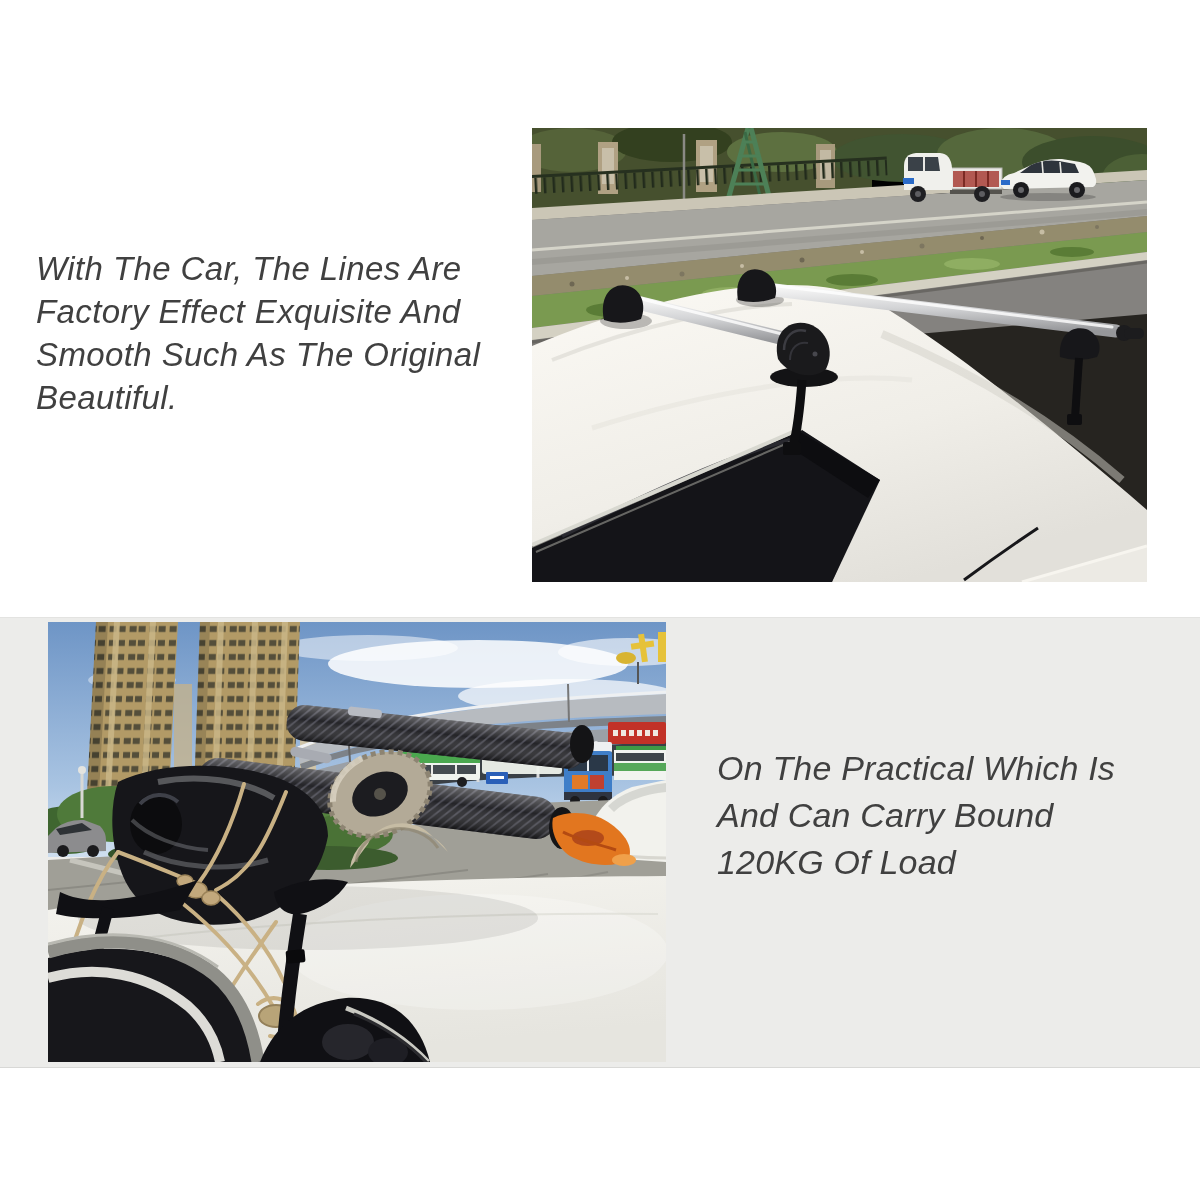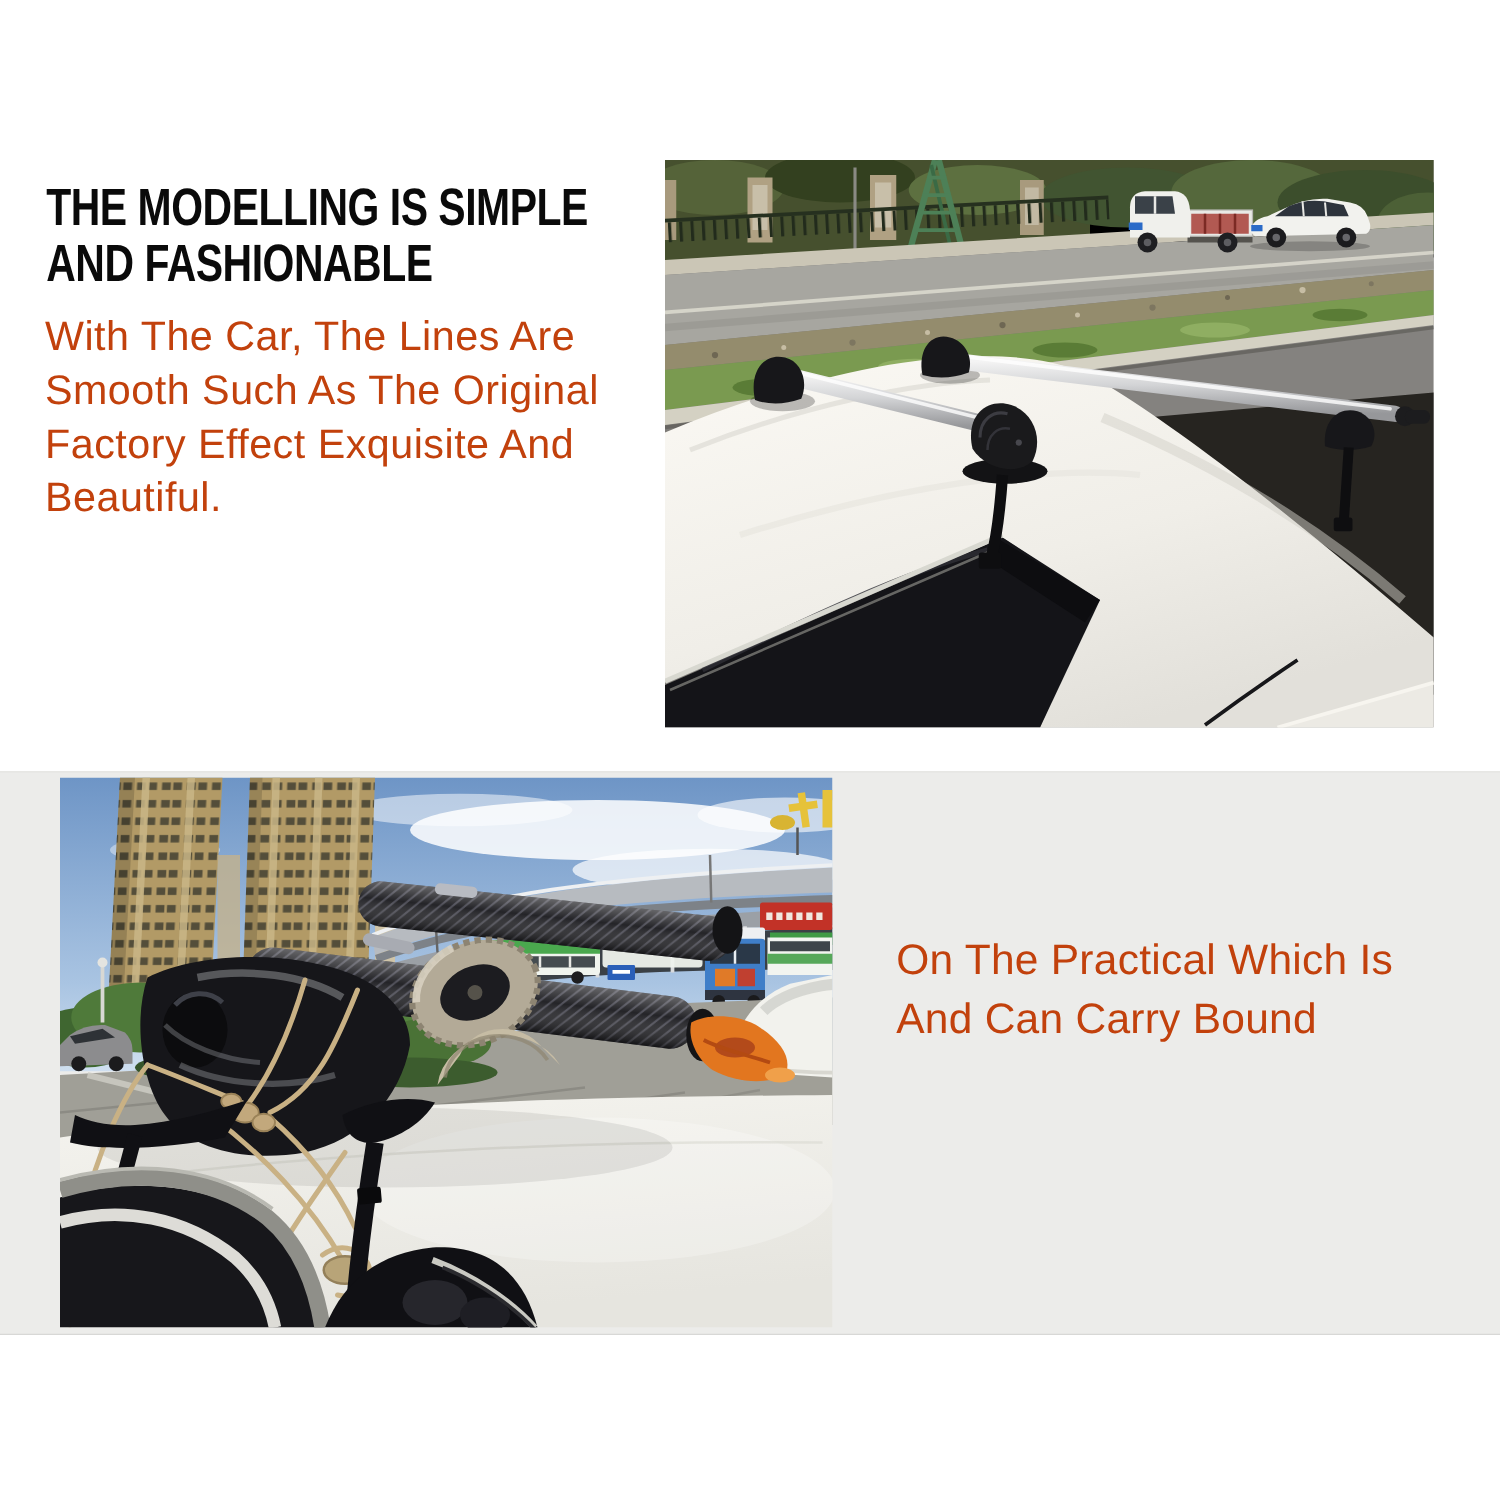--- a/index.html
+++ b/index.html
@@ -9,39 +9,35 @@
              background:#ececea; border-top:1px solid #e3e3e1; border-bottom:1px solid #d8d8d6;
              box-sizing:border-box; }
   .photo { position:absolute; display:block; }
   .headline { position:absolute; color:#0a0a0a; }
   .headline .squish { display:inline-block; transform-origin:0 50%; white-space:nowrap;
                       font-weight:bold; }
   .h-top { left:37px; top:143px; font-size:42px; line-height:45px; letter-spacing:-0.5px; }
   .h-top .squish { transform:scaleX(0.78); }
   .h-mid { left:716px; top:680px; font-size:48px; line-height:52px; letter-spacing:-0.5px; }
   .h-mid .squish { transform:scaleX(0.74); }
-  .body-copy { position:absolute; color:#c2410c; }
+  .body-copy { position:absolute; color:#404040;font-style:italic; }
   .b-top { left:36px; top:247px; font-size:33px; line-height:43px; letter-spacing:0.4px; }
   .b-mid { left:717px; top:745px; font-size:34px; line-height:47px; letter-spacing:0.2px; }
   .body-copy div { white-space:nowrap; }
 </style>
 </head>
 <body>
 
 <div class="canvas">
 
-  <div class="headline h-top">
-    <div><span class="squish">THE MODELLING IS SIMPLE</span></div>
-    <div><span class="squish">AND FASHIONABLE</span></div>
-  </div>
 
   <div class="body-copy b-top">
     <div>With The Car, The Lines Are</div>
+    <div>Factory Effect Exquisite And</div>
     <div>Smooth Such As The Original</div>
-    <div>Factory Effect Exquisite And</div>
     <div>Beautiful.</div>
   </div>
 
   <svg class="photo" style="left:532px; top:128px;" width="615" height="454" viewBox="0 0 615 454">
     <defs>
       <linearGradient id="barGrad" x1="0" y1="0" x2="0" y2="1">
         <stop offset="0" stop-color="#f4f4f4"></stop>
           <stop offset="0.45" stop-color="#d3d4d6"></stop>
         <stop offset="1" stop-color="#96979a"></stop>
       </linearGradient>
@@ -198,20 +194,21 @@
       </g>
     </g>
   </svg>
 
   <div class="sec-mid"></div>
 
 
   <div class="body-copy b-mid">
     <div>On The Practical Which Is</div>
     <div>And Can Carry Bound</div>
+    <div>120KG Of Load</div>
   </div>
 
   <svg class="photo" style="left:48px; top:622px;" width="618" height="440" viewBox="0 0 618 440">
     <defs>
       <linearGradient id="skyGrad" x1="0" y1="0" x2="0" y2="1">
         <stop offset="0" stop-color="#6e95c6"></stop>
           <stop offset="0.7" stop-color="#a9c4e2"></stop>
         <stop offset="1" stop-color="#cfdff0"></stop>
       </linearGradient>
       <linearGradient id="roofGrad2" x1="0" y1="0" x2="0.3" y2="1">

